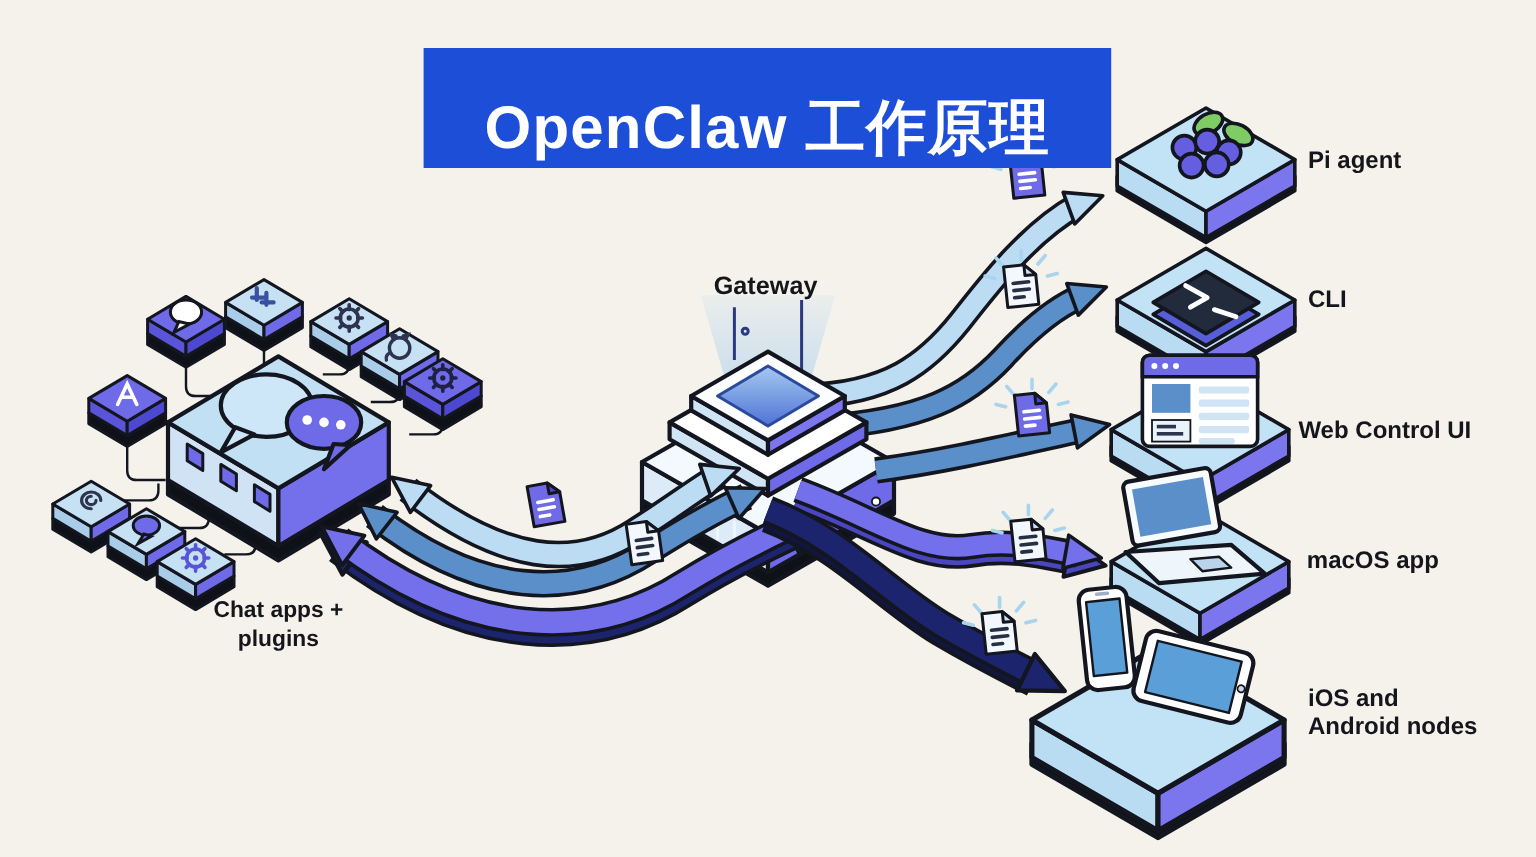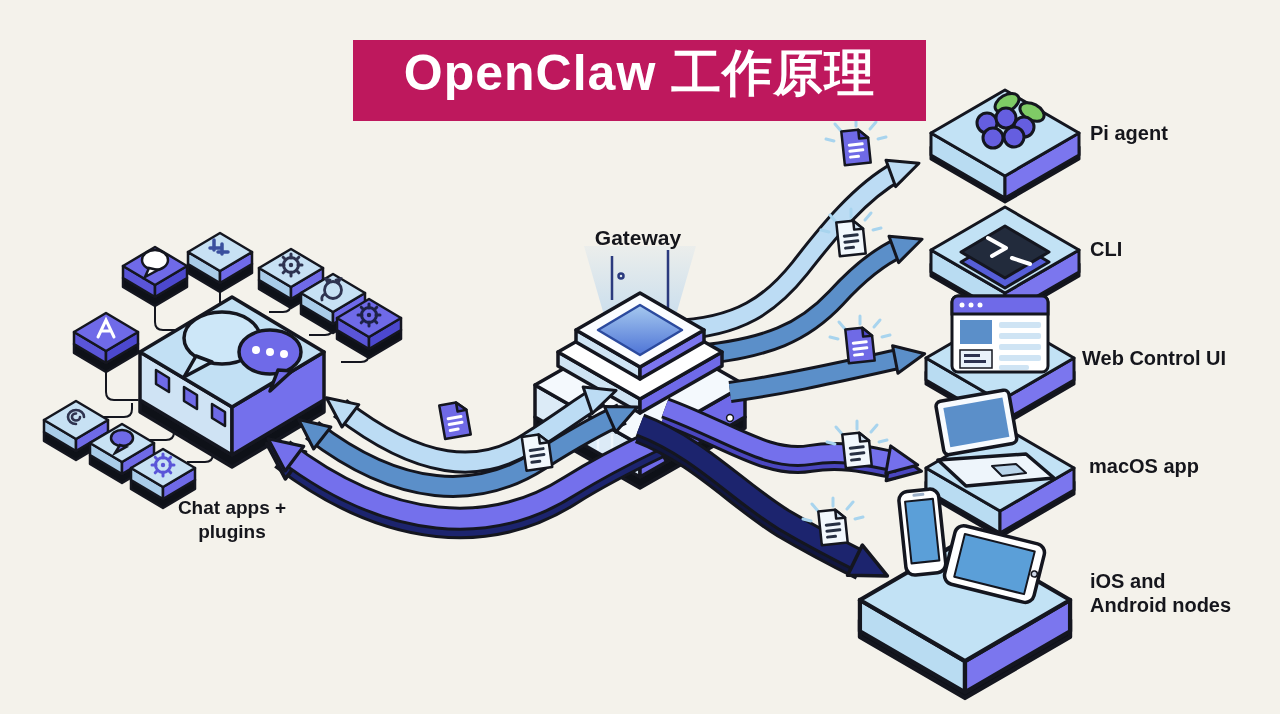--- a/index.html
+++ b/index.html
@@ -1,20 +1,20 @@
 <!DOCTYPE html>
 <html><head>
 <meta charset="utf-8">
 <style>
   html,body{margin:0;padding:0;background:#f4f2eb;}
   .stage{position:relative;width:1280px;height:714px;overflow:hidden;background:#f4f2eb;
          font-family:"Liberation Sans", sans-serif;}
   .stage svg{position:absolute;left:0;top:0;}
-  .banner{position:absolute;left:353px;top:40px;width:573px;height:81px;background:#be185d;
-          display:flex;align-items:flex-start;justify-content:center;color:#ffffff;
+  .banner{position:absolute;left:353px;top:40px;width:573px;height:100px;background:#1d4ed8;
+          display:flex;align-items:flex-end;justify-content:center;color:#ffffff;
           font-size:50px;font-weight:bold;letter-spacing:1px;white-space:nowrap;}
   text{font-family:"Liberation Sans", sans-serif;fill:#15161c;font-weight:bold;}
   .lbl{font-size:20px;}
   .lbl-c{font-size:19px;text-anchor:middle;}
   .gw{font-size:21px;text-anchor:middle;}
 </style>
 </head>
 <body>
 
 <div class="stage">

